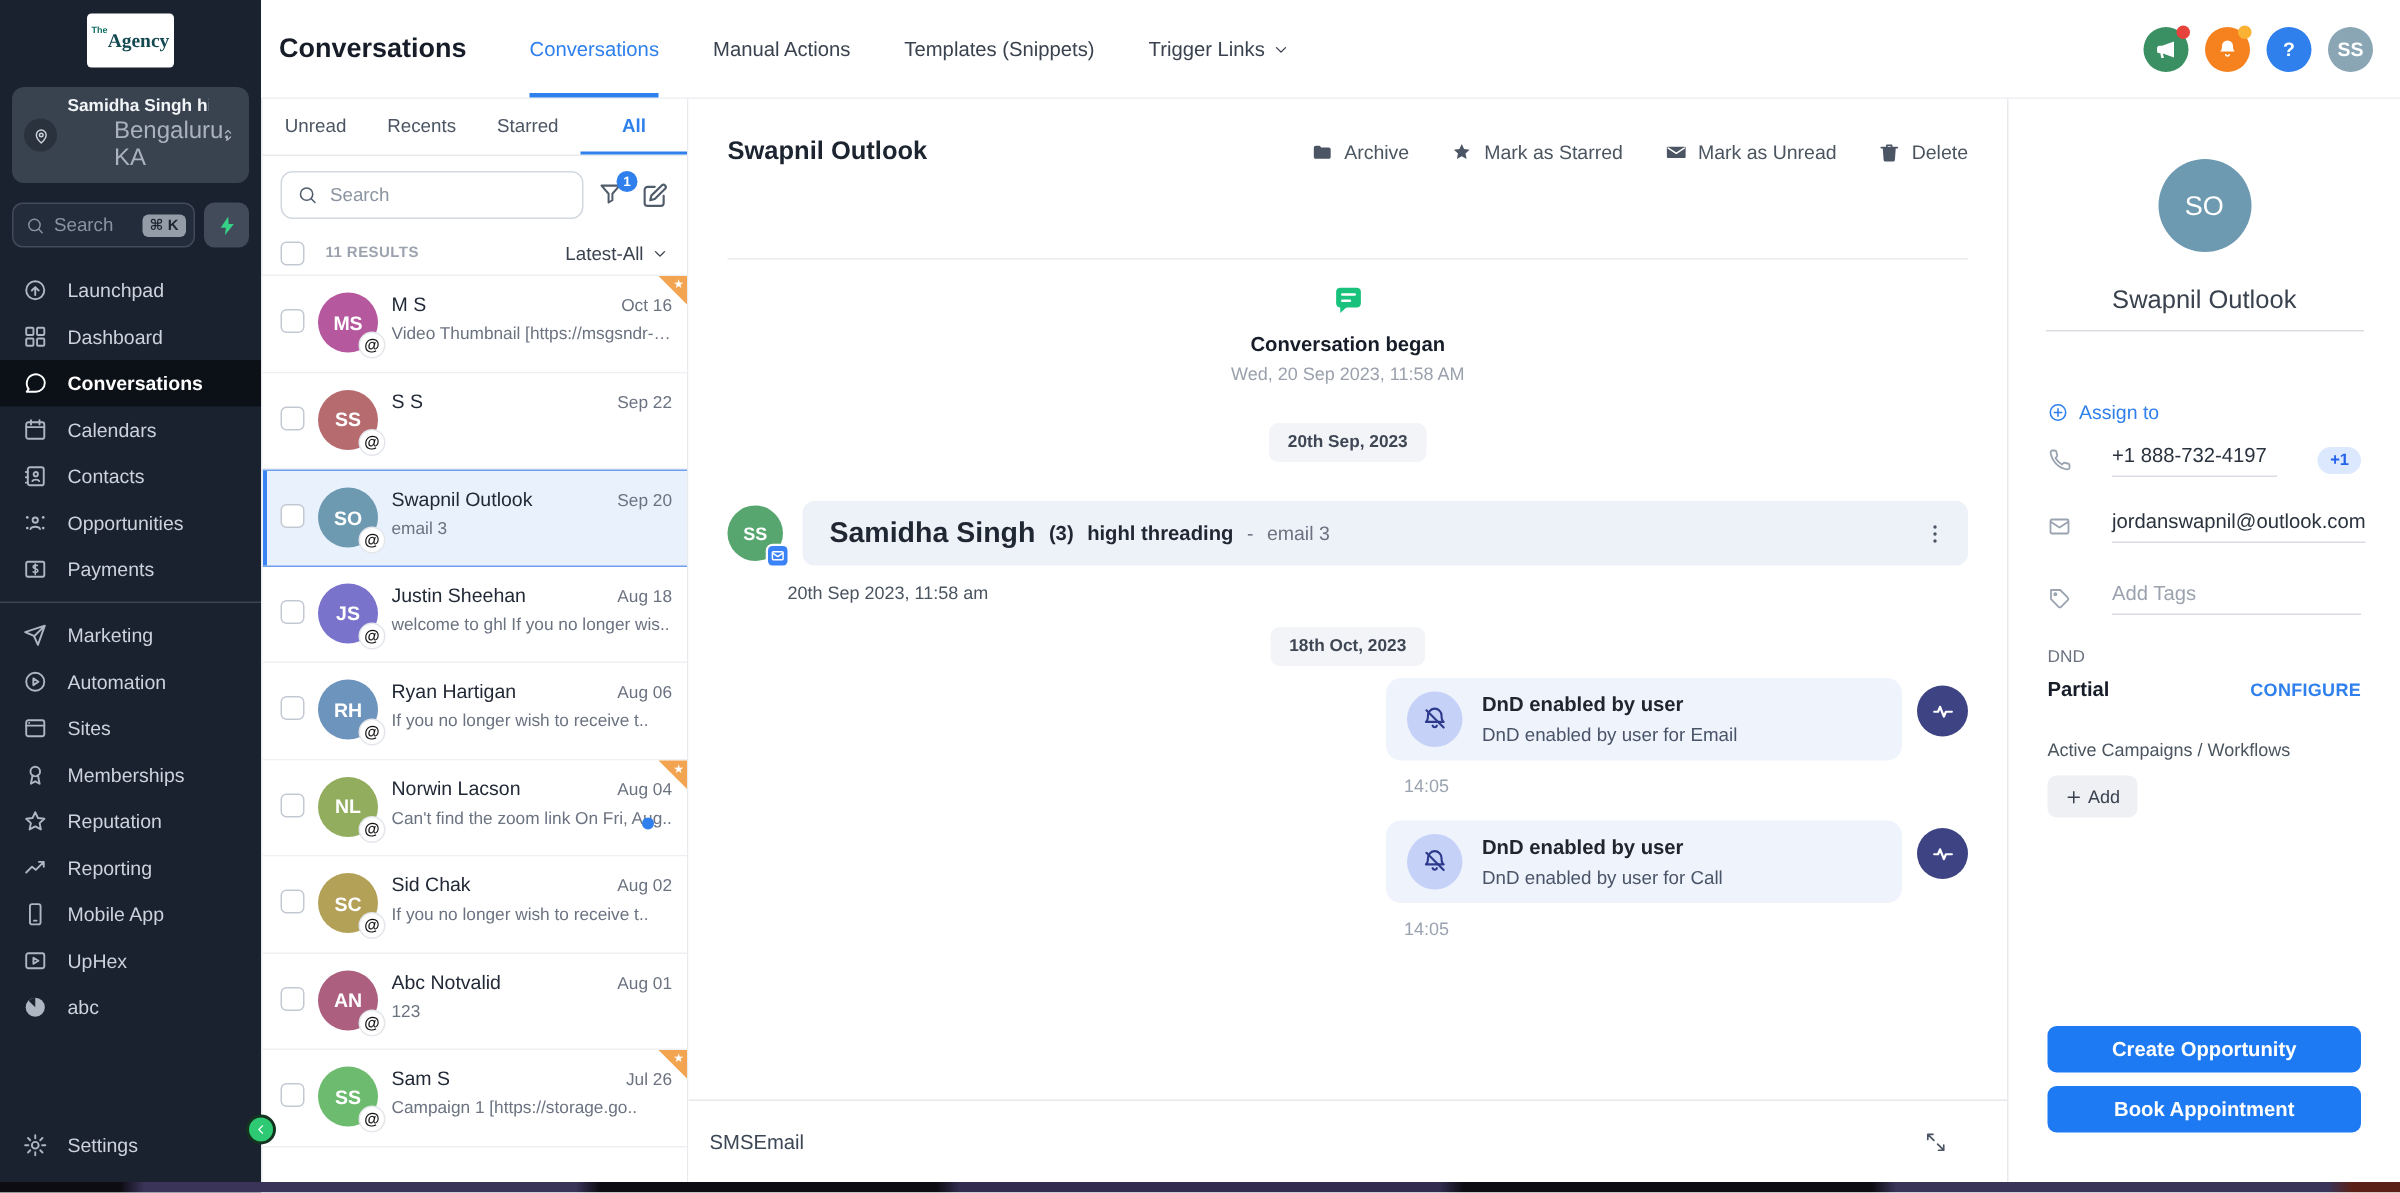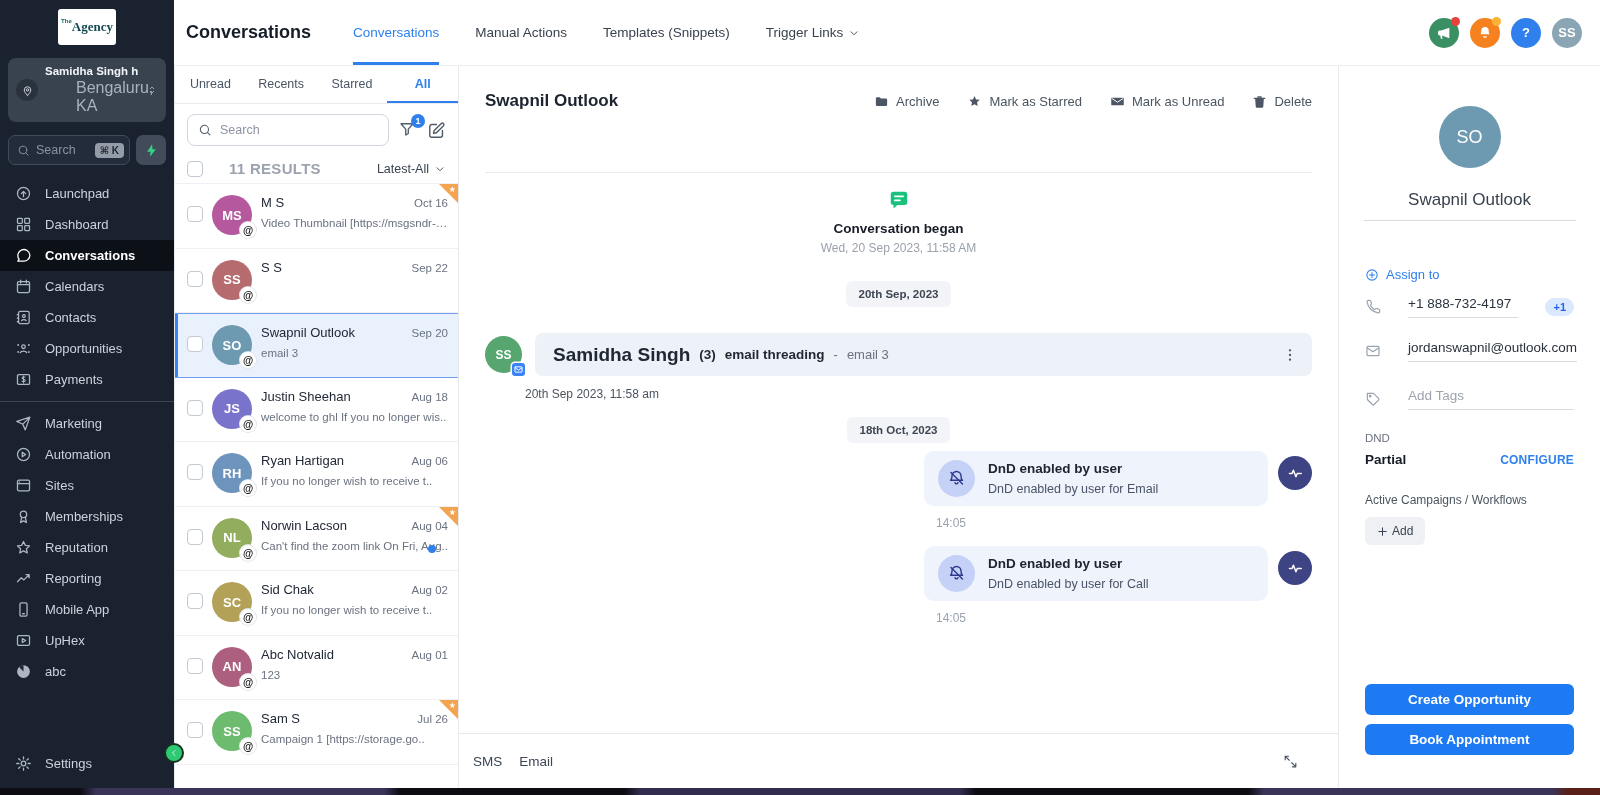--- a/index.html
+++ b/index.html
@@ -58,21 +58,21 @@
   .list-search-row { display:flex; align-items:center; gap:9px; padding:10px 12px 8px; flex:0 0 auto; }
   .list-search { flex:1; height:32px; border:1px solid #d3d8e0; border-radius:8px; display:flex; align-items:center; gap:8px; padding:0 10px; cursor:text; }
   .list-search .icon { width:14px; height:14px; color:#515c6b; }
   .list-search .ph { color:#8b94a1; font-size:12.5px; }
   .funnel-wrap { position:relative; width:20px; height:20px; color:#515c6b; cursor:pointer; }
   .funnel-wrap .icon { width:18px; height:18px; }
   .funnel-badge { position:absolute; top:-6px; right:-7px; background:#2f80ed; color:#fff; width:14px; height:14px; border-radius:50%; font-size:9px; font-weight:700; display:flex; align-items:center; justify-content:center; }
   .compose-btn { width:19px; height:19px; color:#515c6b; cursor:pointer; }
   .results-row { display:flex; align-items:center; height:30px; padding:0 12px; border-bottom:1px solid #eef0f3; flex:0 0 30px; }
   .cb { width:16px; height:16px; border:1.5px solid #c3c9d2; border-radius:4px; background:#fff; cursor:pointer; flex:0 0 16px; }
-  .results-label { margin-left:26px; font-size:15px; letter-spacing:.3px; color:#9ca3af; font-weight:600; }
+  .results-label { margin-left:14px; font-size:10px; letter-spacing:.3px; color:#9ca3af; font-weight:600; }
   .sort { margin-left:auto; display:flex; align-items:center; gap:5px; font-size:12.5px; color:#39424e; cursor:pointer; }
   .sort .icon { width:12px; height:12px; color:#39424e; }
   .conv-list { flex:1; overflow:hidden; }
   .conv-row { position:relative; display:flex; align-items:flex-start; gap:9px; padding:11px 10px 0 12px; height:64.5px; border-bottom:1px solid #eef0f3; cursor:pointer; background:#fff; }
   .conv-row.selected { background:#e9f1fd; border-top:1px solid #6f9fee; border-bottom:1px solid #6f9fee; box-shadow:inset 3px 0 0 #3b82f6; }
   .conv-row .cb { margin-top:11px; }
   .avatar { position:relative; width:40px; height:40px; border-radius:50%; color:#fff; font-weight:700; font-size:13px; display:flex; align-items:center; justify-content:center; flex:0 0 40px; }
   .at-badge { position:absolute; right:-4px; bottom:-3px; width:16px; height:16px; background:#fff; border-radius:50%; color:#111; font-size:10.5px; font-weight:700; display:flex; align-items:center; justify-content:center; box-shadow:0 0 0 1px #e3e6eb; }
   .conv-main { flex:1; min-width:0; }
   .conv-top { display:flex; align-items:baseline; }
@@ -642,21 +642,21 @@
                 <svg viewBox="0 0 24 24">
                   <rect x="2.5" y="5" width="19" height="14" rx="1.5" stroke-width="2.6"></rect>
                   <path d="m3 7.5 9 6 9-6" stroke-width="2.6"></path>
                 </svg>
               </span>
             </span>
         </span>
         <div class="email-bar">
           <span class="email-sender">Samidha Singh</span>
           <span class="email-count">(3)</span>
-          <span class="email-subject">email threading</span>
+          <span class="email-subject">highl threading</span>
           <span class="email-sep">-</span>
           <span class="email-preview">email 3</span>
           <span class="icon email-dots">
               <svg viewBox="0 0 24 24">
                 <circle cx="12" cy="5" r="1.7" fill="currentColor" stroke="none"></circle>
                 <circle cx="12" cy="12" r="1.7" fill="currentColor" stroke="none"></circle>
                 <circle cx="12" cy="19" r="1.7" fill="currentColor" stroke="none"></circle>
               </svg>
             </span>
         </div>
@@ -714,21 +714,21 @@
                     <path d="M3.5 12h3.6l1.9-4.6 3.6 9.2 1.9-4.6h5.6" stroke-width="2.1"></path>
                   </svg>
                 </span>
               </span>
             </div>
             <div class="event-time">14:05</div>
           </div>
         </div>
     </div>
     <div class="composer">
-      <span id="composer-tabs" style="display:flex;gap:17px;">
+      <span id="composer-tabs" style="display:flex;">
           <span class="composer-tab">SMS</span>
           <span class="composer-tab">Email</span>
         </span>
       <span class="icon expand">
           <svg viewBox="0 0 24 24">
             <path d="M9 3.5H3.5V9M3.5 3.5 10 10M15 20.5h5.5V15M20.5 20.5 14 14"></path>
           </svg>
         </span>
     </div>
   </section>

